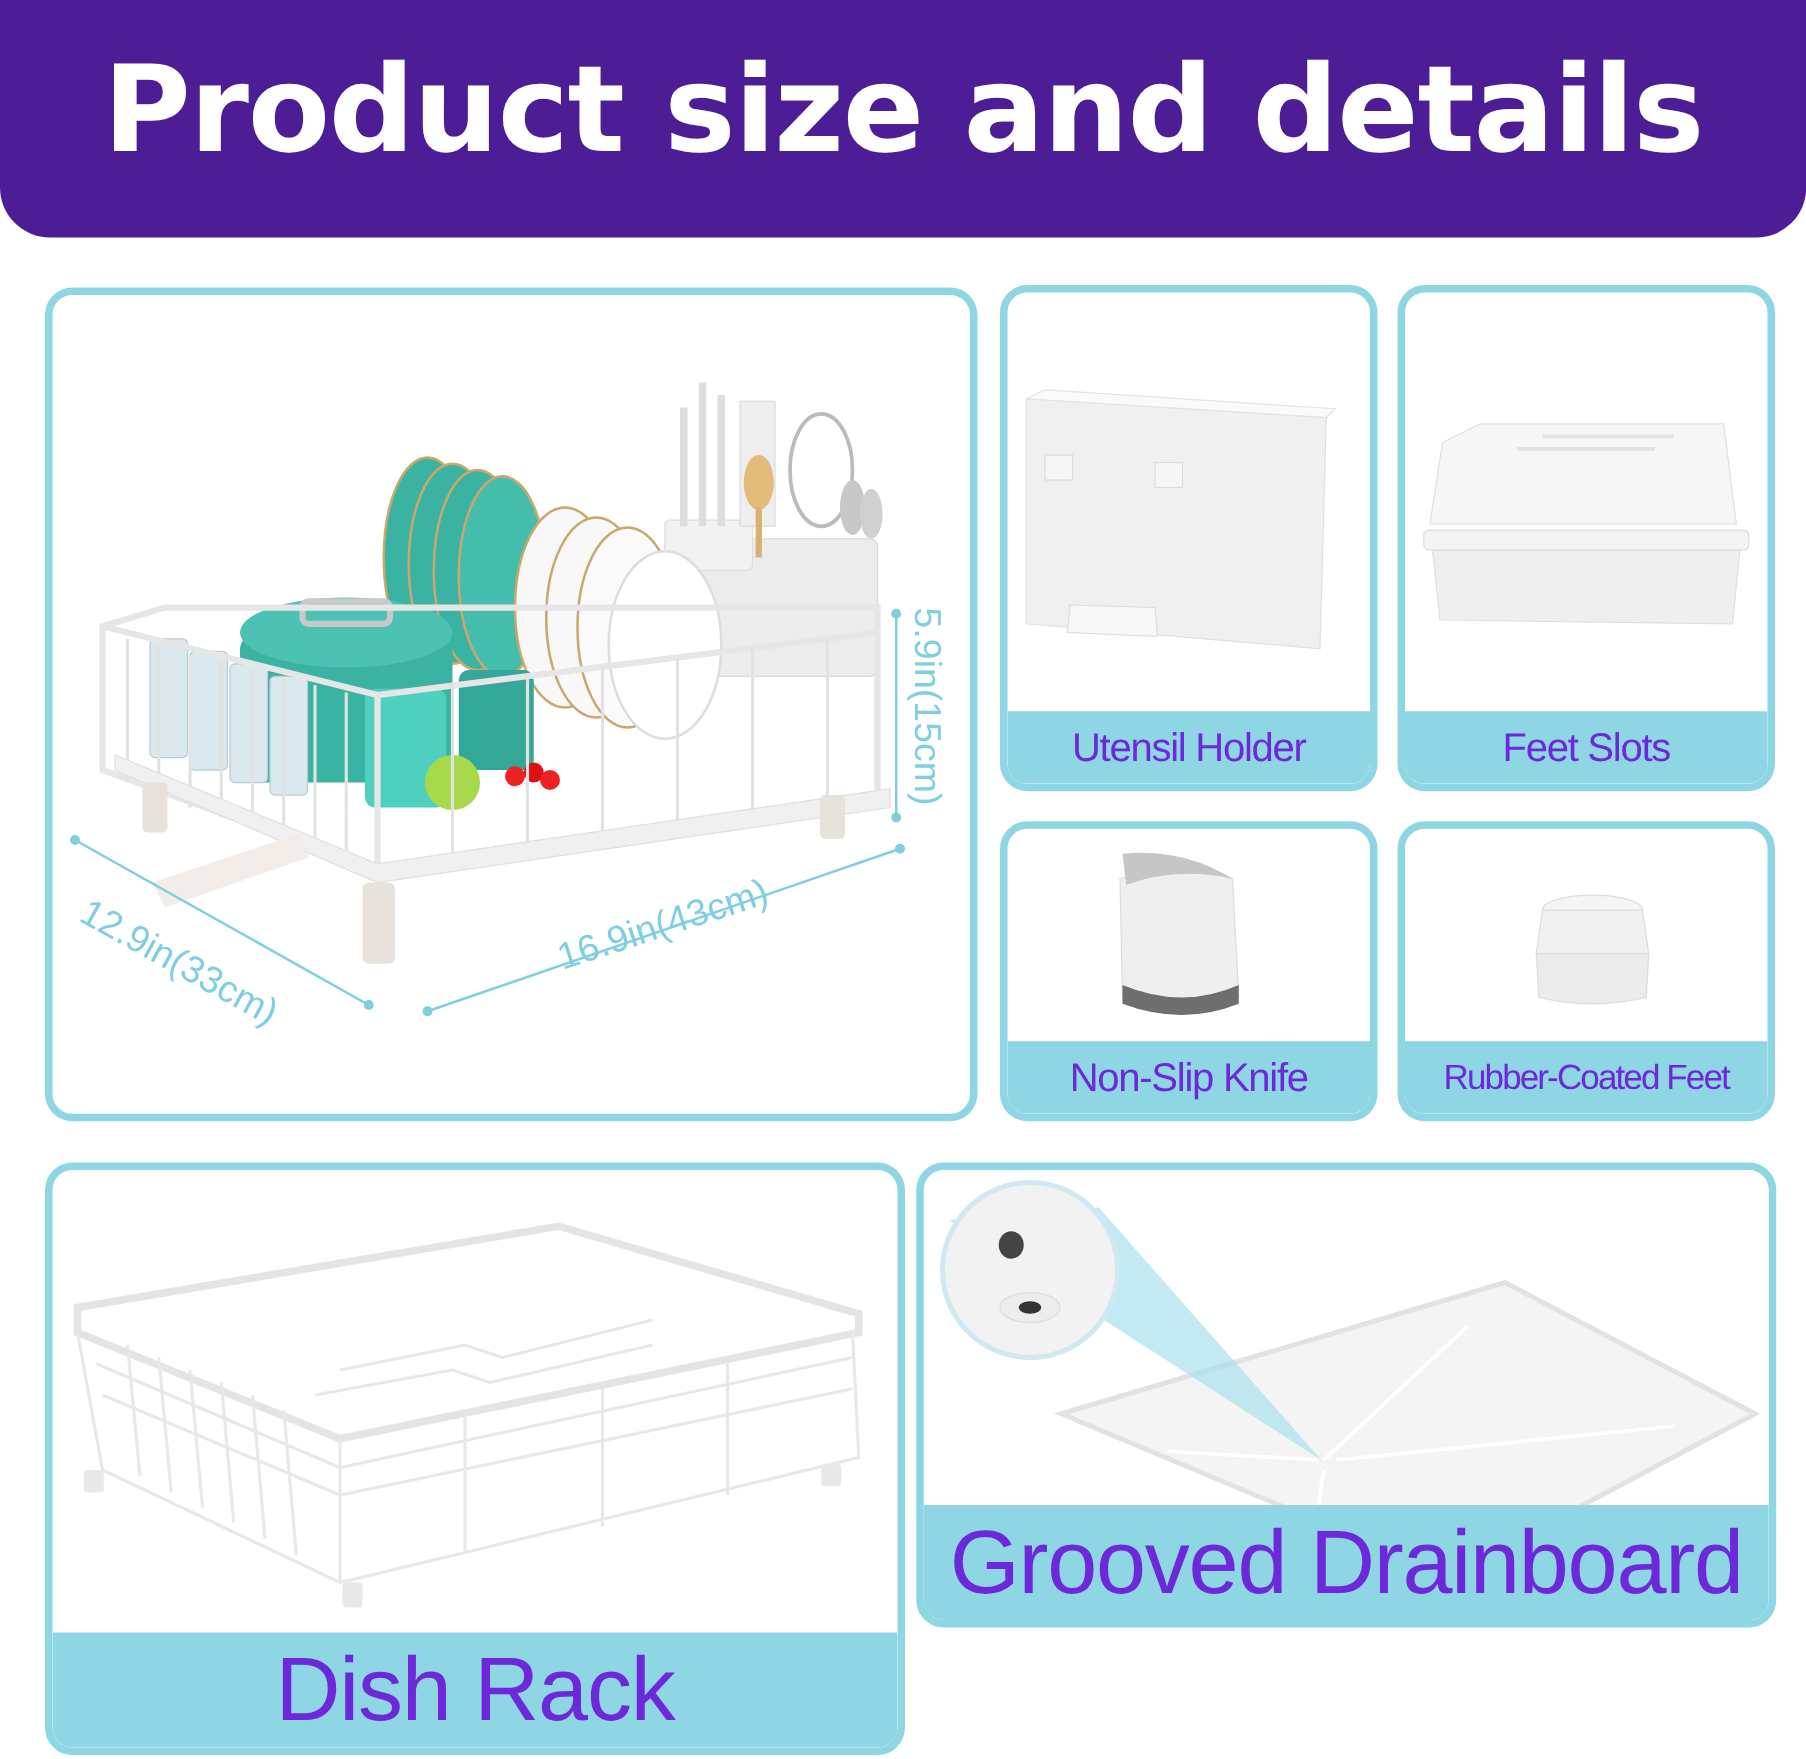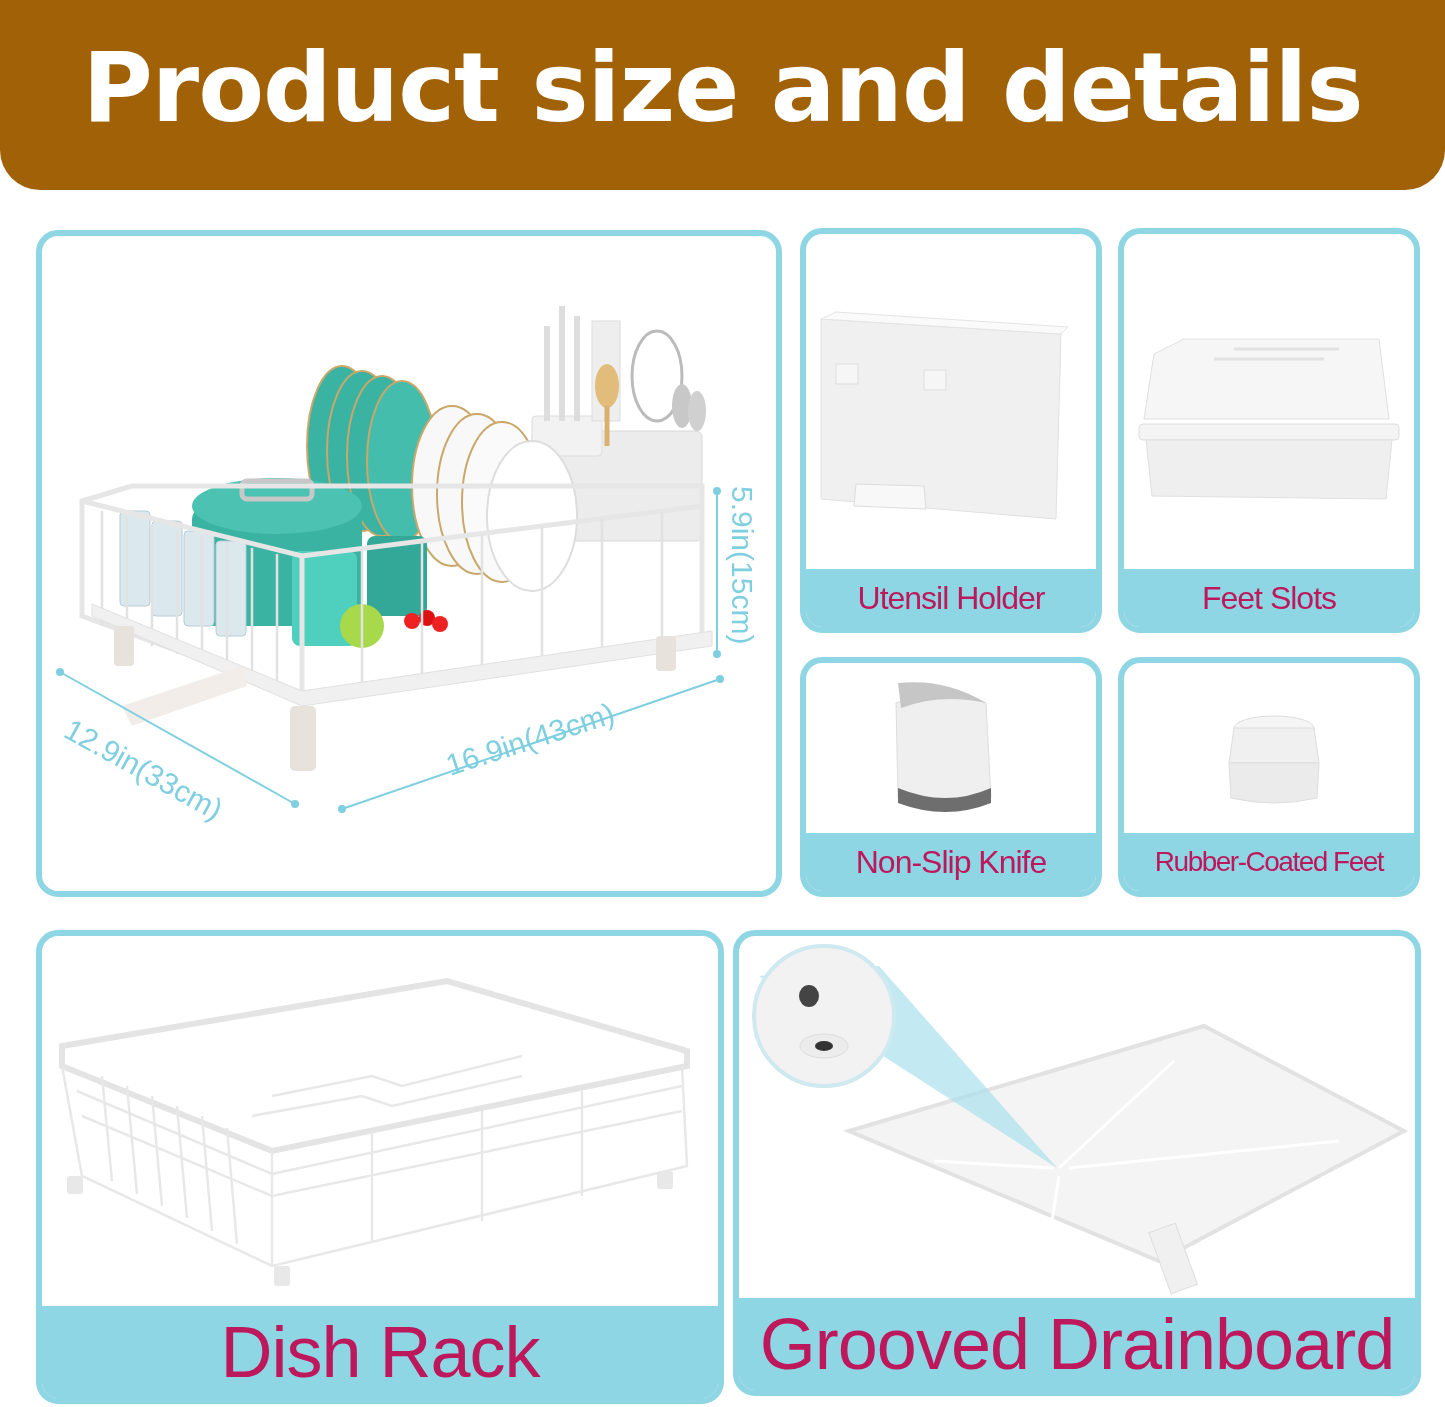--- a/index.html
+++ b/index.html
@@ -1,52 +1,52 @@
 <!DOCTYPE html>
 <html><head>
 <meta charset="utf-8">
 <style>
   * { box-sizing: border-box; margin: 0; padding: 0; }
   html, body { width: 1445px; height: 1407px; background: #ffffff; overflow: hidden; }
   body { position: relative; font-family: "Liberation Sans", sans-serif; }
 
   .header {
     position: absolute; left: 0; top: 0; width: 1445px; height: 190px;
-    background: #a16207; border-radius: 0 0 40px 40px;
+    background: #4c1d95; border-radius: 0 0 40px 40px;
     display: flex; align-items: center; justify-content: center;
   }
   .header h1 {
     color: #ffffff; font-family: "DejaVu Sans", sans-serif; font-weight: 700;
     font-size: 96px; letter-spacing: -1px; margin-top: -14px;
   }
 
   .card {
     position: absolute; border: 6px solid #8fd6e4; border-radius: 22px;
     background: #ffffff; overflow: hidden;
   }
   .card .img-area { position: absolute; left: 0; top: 0; right: 0; }
   .card .label-bar {
     position: absolute; left: 0; right: 0; bottom: 0;
-    background: #8fd6e4; color: #be185d; display: flex;
+    background: #8fd6e4; color: #6d28d9; display: flex;
     align-items: center; justify-content: center;
     font-family: "Liberation Sans", sans-serif; letter-spacing: -1px;
   }
 
   
   #card-main { left: 36px; top: 230px; width: 746px; height: 667px; }
   
   #tile-utensil { left: 800px; top: 228px; width: 302px; height: 405px; }
   #tile-knife { left: 1118px; top: 228px; width: 302px; height: 405px; }
   #tile-nonslip { left: 800px; top: 657px; width: 302px; height: 240px; }
   #tile-rubber { left: 1118px; top: 657px; width: 302px; height: 240px; padding-left: 40px; }
   .tile .label-bar { height: 58px; font-size: 32px; }
   #tile-rubber .label-bar { font-size: 28px; letter-spacing: -1.5px; }
   
   #card-rack { left: 36px; top: 930px; width: 688px; height: 474px; }
-  #card-drain { left: 733px; top: 930px; width: 688px; height: 466px; }
+  #card-drain { left: 733px; top: 930px; width: 688px; height: 372px; }
   .big .label-bar { height: 92px; font-size: 72px; }
 
   svg { display: block; }
   .dim-text { fill: #7fcfe0; font-family: "Liberation Sans", sans-serif; font-size: 30px; }
 </style>
 </head>
 <body>
 
 <div class="header">
   <h1>Product size and details</h1>

